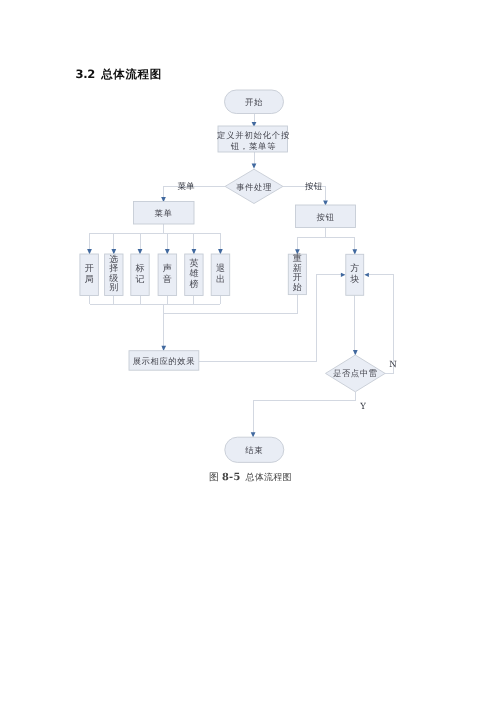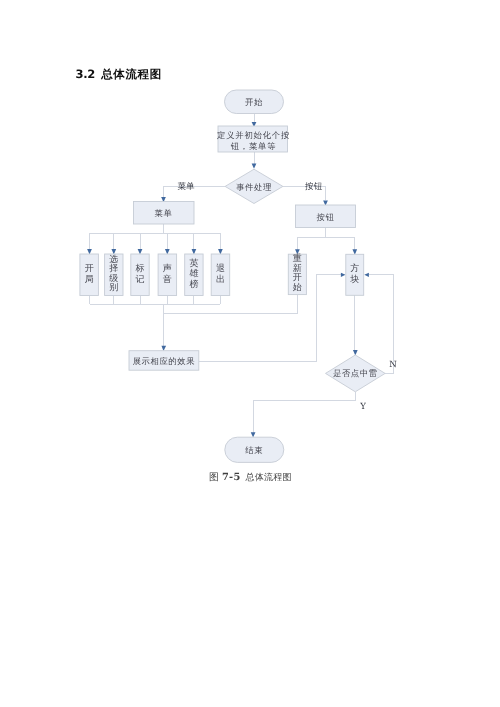--- a/index.html
+++ b/index.html
@@ -155,14 +155,14 @@
       <i>重</i>
       <i>新</i>
       <i>开</i>
       <i>始</i>
     </div>
   <div class="vlabel" style="left:345.8px;top:254.3px;width:17.9px;height:41px;line-height:10.8px">
       <i>方</i>
       <i>块</i>
     </div>
 
-  <div class="caption"><span class="clabel">图</span><span class="cnum">7-5</span><span class="ctitle">总体流程图</span></div>
+  <div class="caption"><span class="clabel">图</span><span class="cnum">8-5</span><span class="ctitle">总体流程图</span></div>
 </div>
 
 </body></html>

